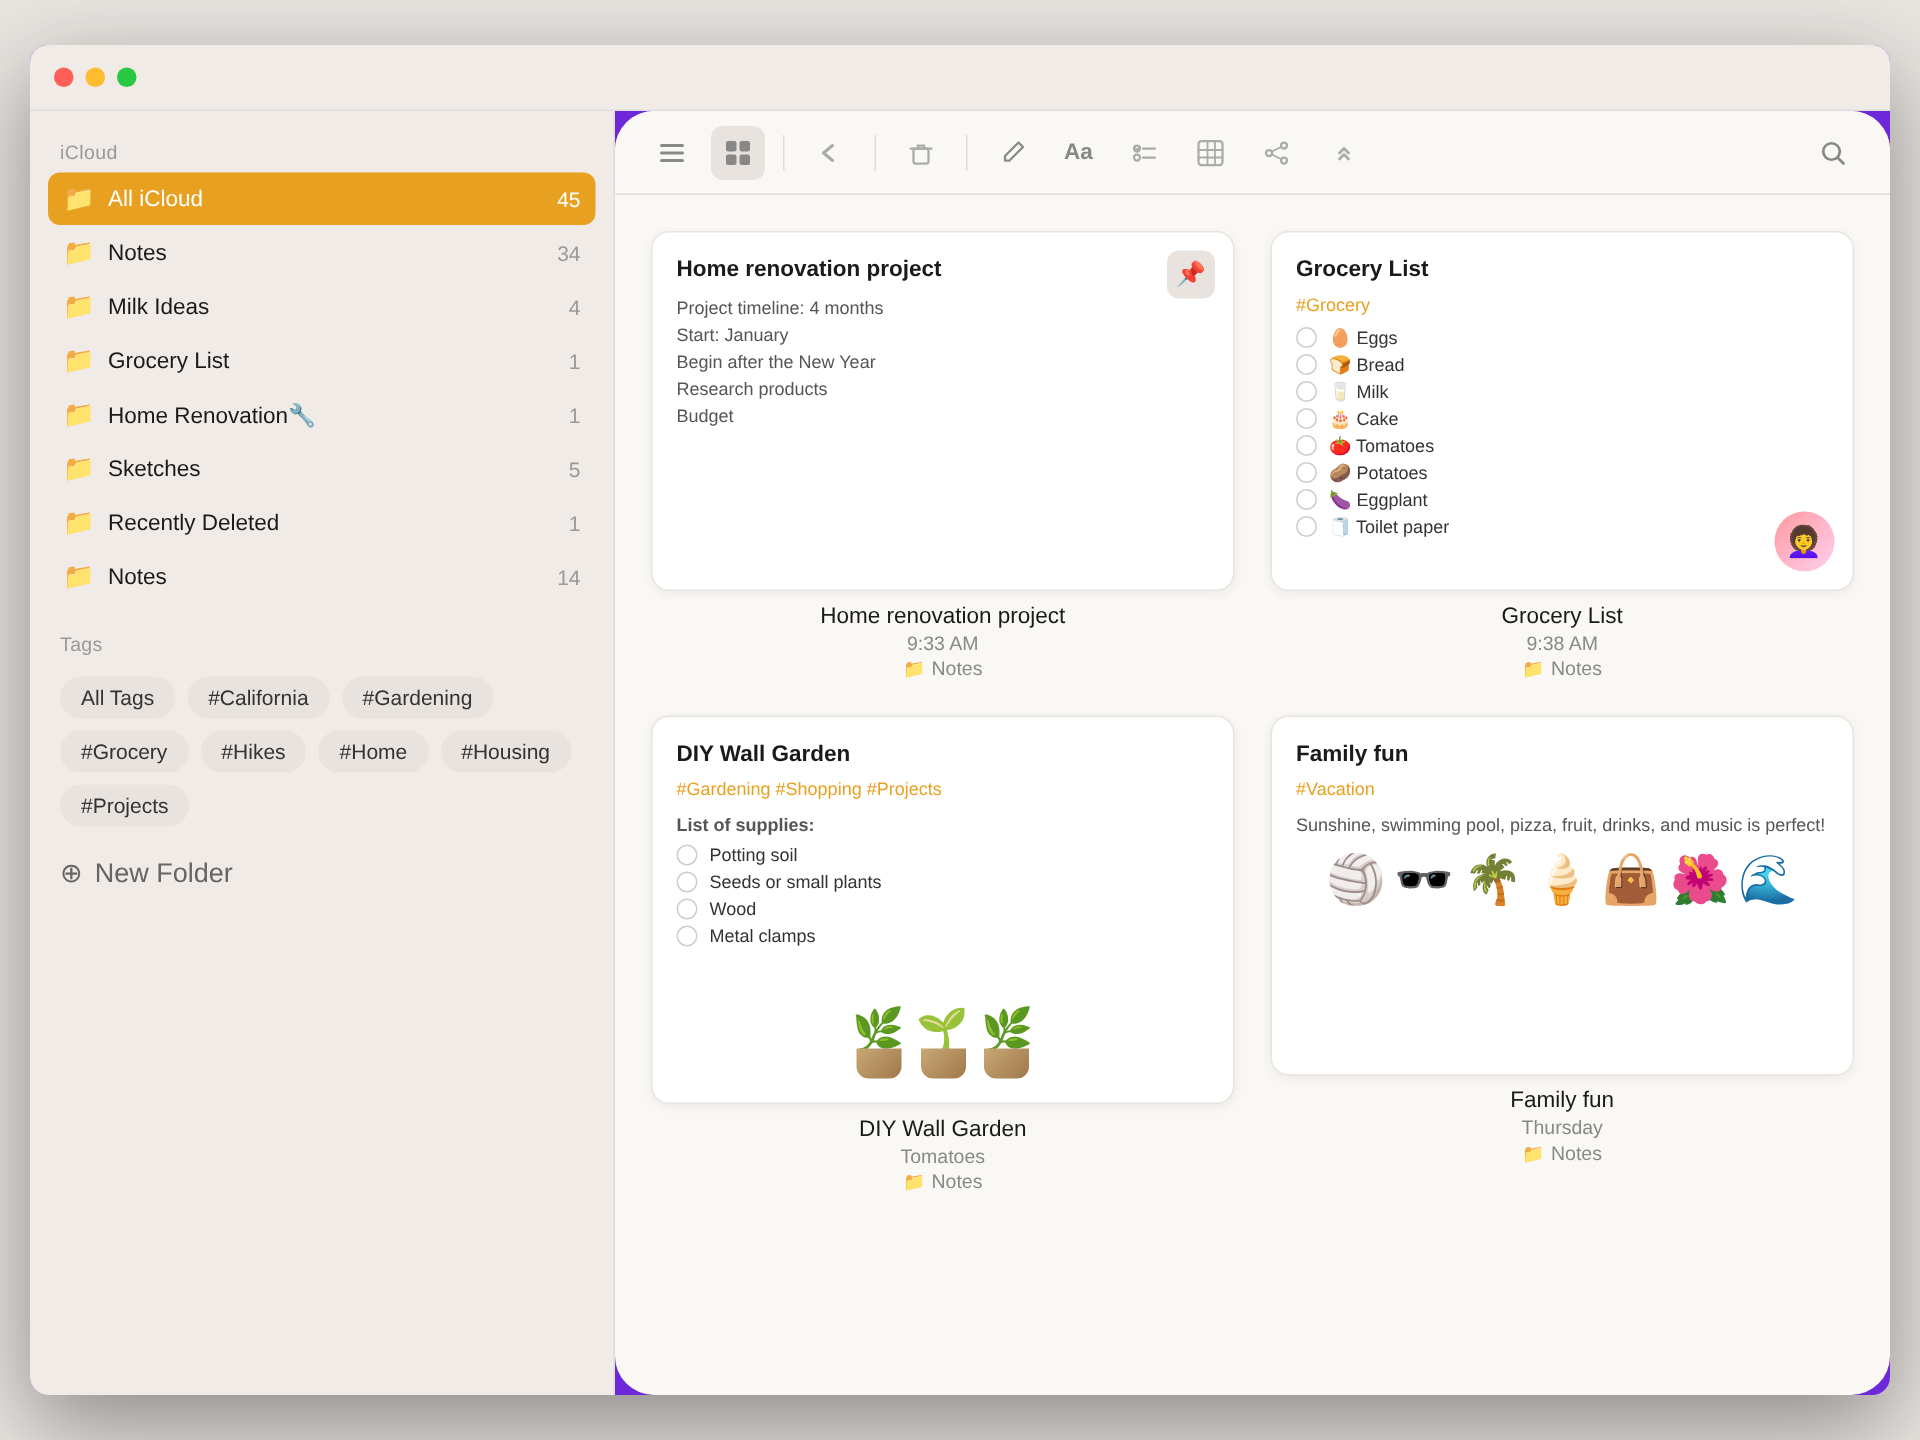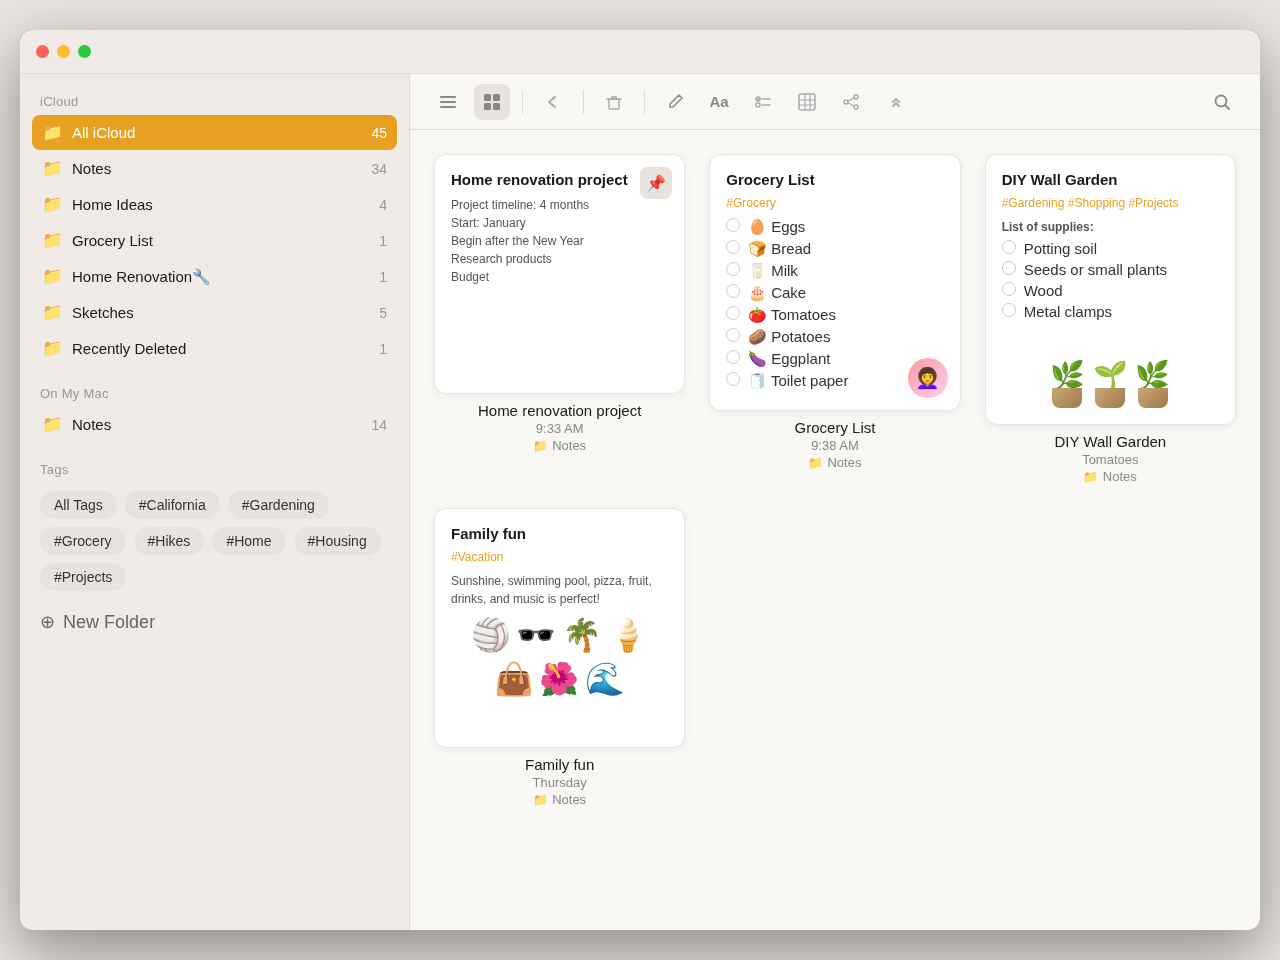--- a/index.html
+++ b/index.html
@@ -130,20 +130,21 @@
       color: #666;
     }
 
     
     .content-area {
       flex: 1;
       background: #faf8f5;
       display: flex;
       flex-direction: column;
       overflow: hidden;
+      border-radius: 26px;
     }
 
     
     .toolbar {
       height: 56px;
       background: #faf8f5;
       border-bottom: 1px solid #e0dcd8;
       display: flex;
       align-items: center;
       padding: 0 20px;
@@ -173,21 +174,21 @@
       margin: 0 4px;
     }
     .toolbar-spacer { flex: 1; }
 
     
     .notes-grid {
       flex: 1;
       overflow-y: auto;
       padding: 24px;
       display: grid;
-      grid-template-columns: 1fr 1fr 1fr;
+      grid-template-columns: 1fr 1fr;
       gap: 24px;
       align-content: start;
     }
 
     
     .note-card-container {
       display: flex;
       flex-direction: column;
       gap: 8px;
       cursor: pointer;
@@ -254,24 +255,24 @@
       font-size: 13px;
       color: #888;
     }
     .note-card-folder-icon {
       font-size: 12px;
     }
 
     
     .checklist-item {
       display: flex;
-      align-items: flex-start;
+      align-items: center;
       gap: 8px;
       margin-bottom: 4px;
-      font-size: 15px;
+      font-size: 12px;
       color: #333;
     }
     .checklist-circle {
       width: 14px;
       height: 14px;
       border-radius: 50%;
       border: 1.5px solid #ccc;
       flex-shrink: 0;
     }
 
@@ -354,21 +355,21 @@
       </div>
 
       <div class="sidebar-item">
         <span class="folder-icon">📁</span>
         <span class="sidebar-item-name">Notes</span>
         <span class="sidebar-item-count">34</span>
       </div>
 
       <div class="sidebar-item">
         <span class="folder-icon">📁</span>
-        <span class="sidebar-item-name">Home Ideas</span>
+        <span class="sidebar-item-name">Milk Ideas</span>
         <span class="sidebar-item-count">4</span>
       </div>
 
       <div class="sidebar-item">
         <span class="folder-icon">📁</span>
         <span class="sidebar-item-name">Grocery List</span>
         <span class="sidebar-item-count">1</span>
       </div>
 
       <div class="sidebar-item">
@@ -382,21 +383,20 @@
         <span class="sidebar-item-name">Sketches</span>
         <span class="sidebar-item-count">5</span>
       </div>
 
       <div class="sidebar-item">
         <span class="folder-icon">📁</span>
         <span class="sidebar-item-name">Recently Deleted</span>
         <span class="sidebar-item-count">1</span>
       </div>
 
-      <div class="sidebar-section-label" style="margin-top:16px;">On My Mac</div>
 
       <div class="sidebar-item">
         <span class="folder-icon">📁</span>
         <span class="sidebar-item-name">Notes</span>
         <span class="sidebar-item-count">14</span>
       </div>
 
       <div class="sidebar-section-label" style="margin-top:16px;">Tags</div>
 
       <div class="tags-grid">

